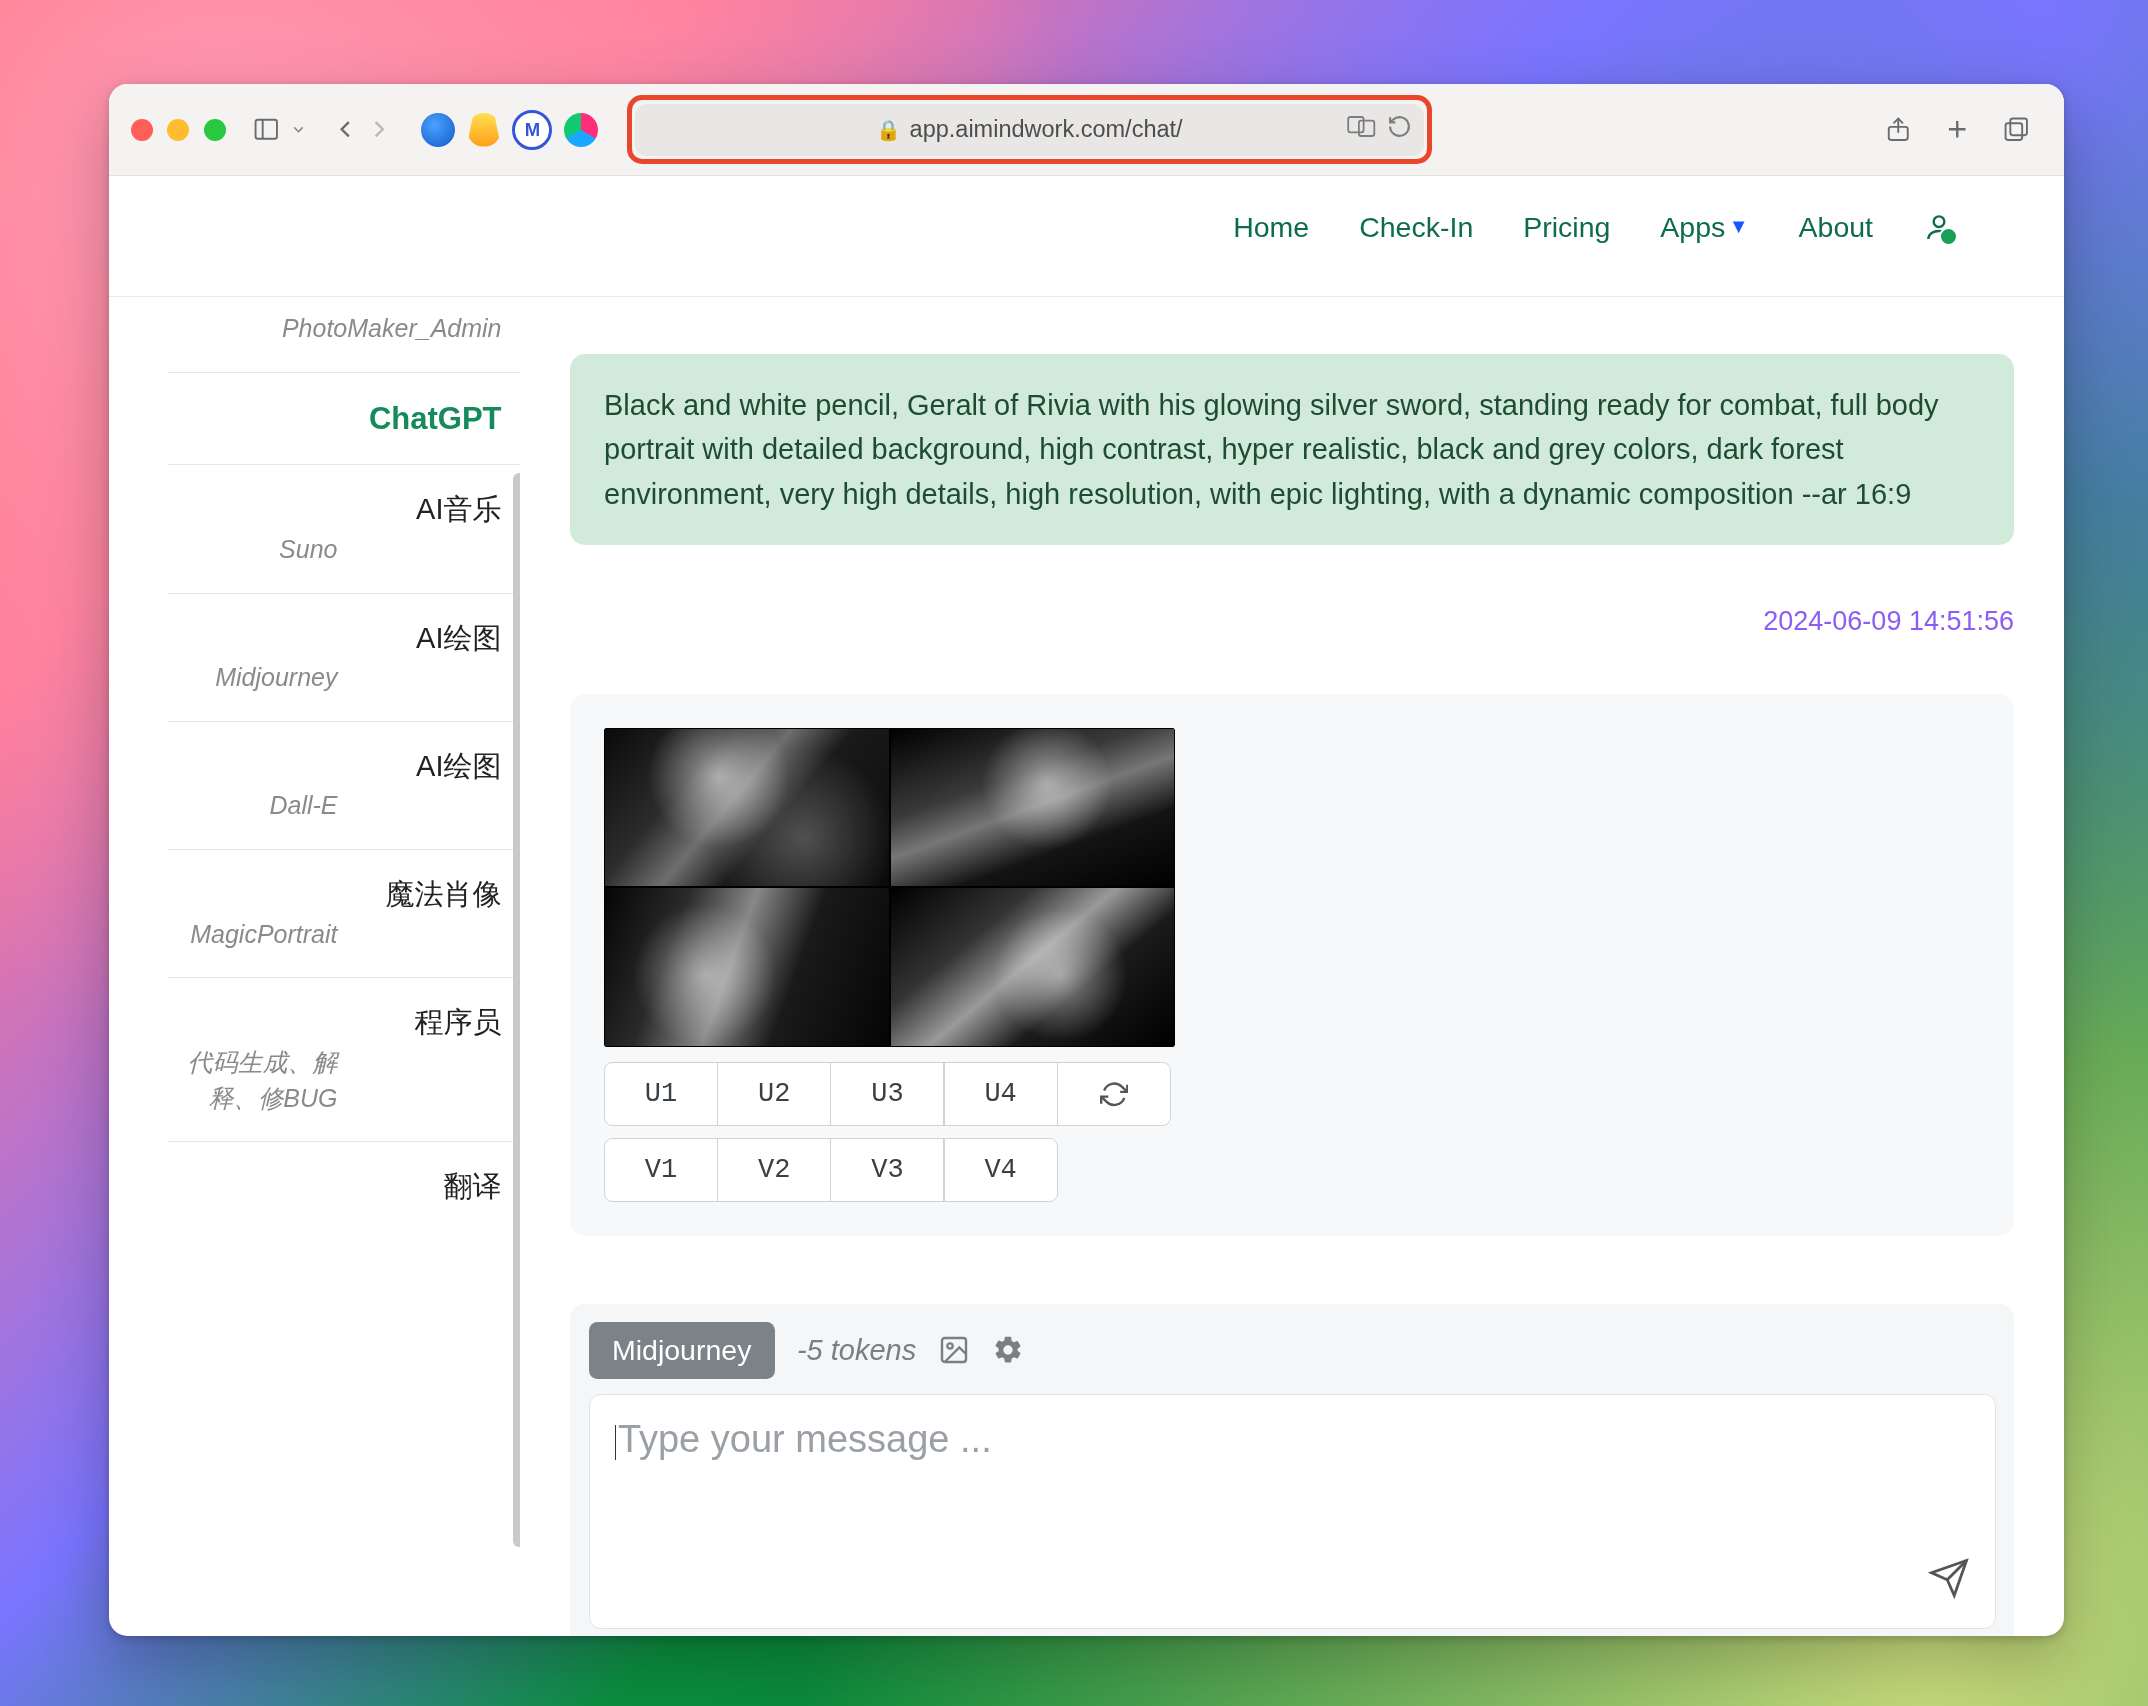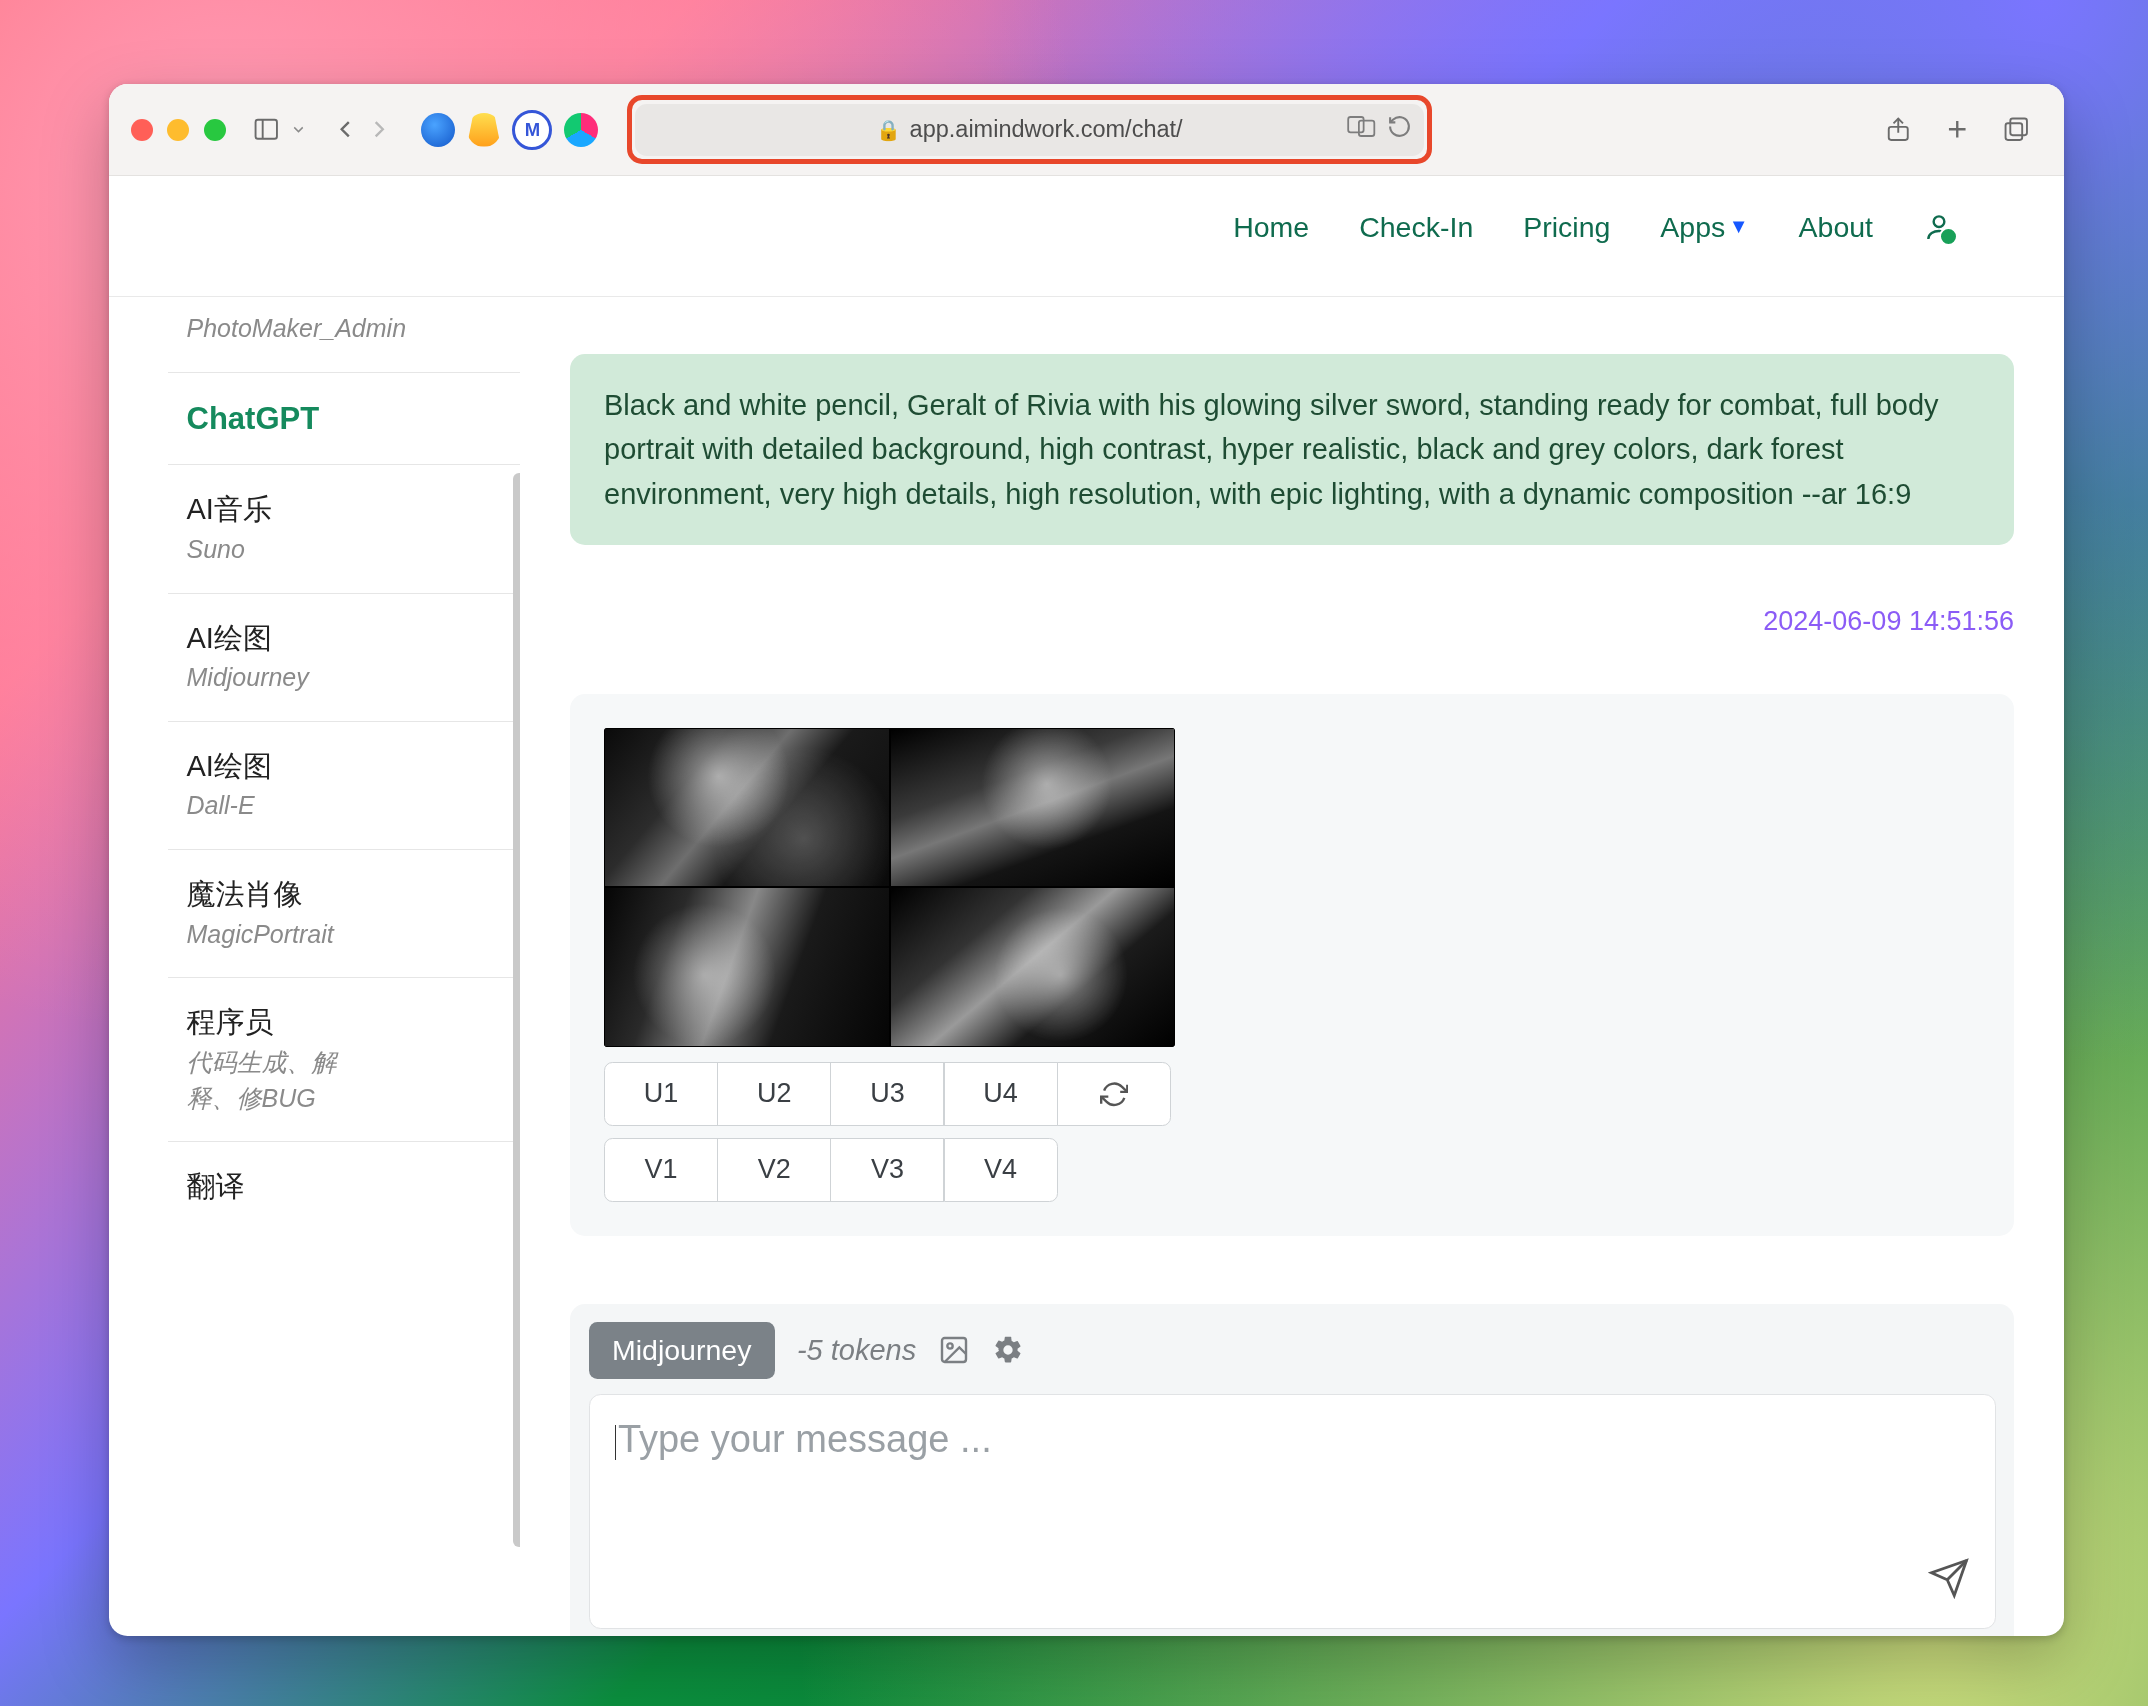--- a/index.html
+++ b/index.html
@@ -130,20 +130,21 @@
   .sidebar {
     width:352px;
     flex:none;
     position:relative;
     overflow:hidden;
   }
   .sb-item {
     border-bottom:0.8px solid #e6e6e6;
     padding: 25px 18.5px 25px 18.5px;
     cursor:pointer;
+    text-align:right;
   }
   .sb-item.first-partial {
     padding-top:11.7px;
     border-top:none;
   }
   .sb-title { font-size:29px; color:#222; line-height:1.35; }
   .sb-sub { font-size:25px; color:#8a8a8a; font-style:italic; line-height:1.45; margin-top:1.7px; max-width:151px;}
   .sb-item.active .sb-title { color:#158a5d; font-weight:700; font-size:31px; }
   .sb-item.last-partial .sb-title { margin-bottom:-25px; }
 
@@ -221,20 +222,21 @@
   .btn-row { display:flex; margin-top:15px; }
   .mj-btn {
     width:112px; height:62px;
     border:0.8px solid #cfd3d6;
     background:#fff;
     color:#3a3f44;
     font-size:27px;
     display:flex; align-items:center; justify-content:center;
     margin-left:-0.8px;
     cursor:pointer;
+    font-family:Liberation Mono, monospace;
   }
   .mj-btn:first-child { border-top-left-radius:8.4px; border-bottom-left-radius:8.4px; margin-left:0;}
   .btn-row .mj-btn:last-child { border-top-right-radius:8.4px; border-bottom-right-radius:8.4px;}
   .reroll svg { width:28.5px; height:28.5px; }
 
   
   .composer {
     margin-top:30px;
     background:#f4f6f7;
     border-radius:15px;

